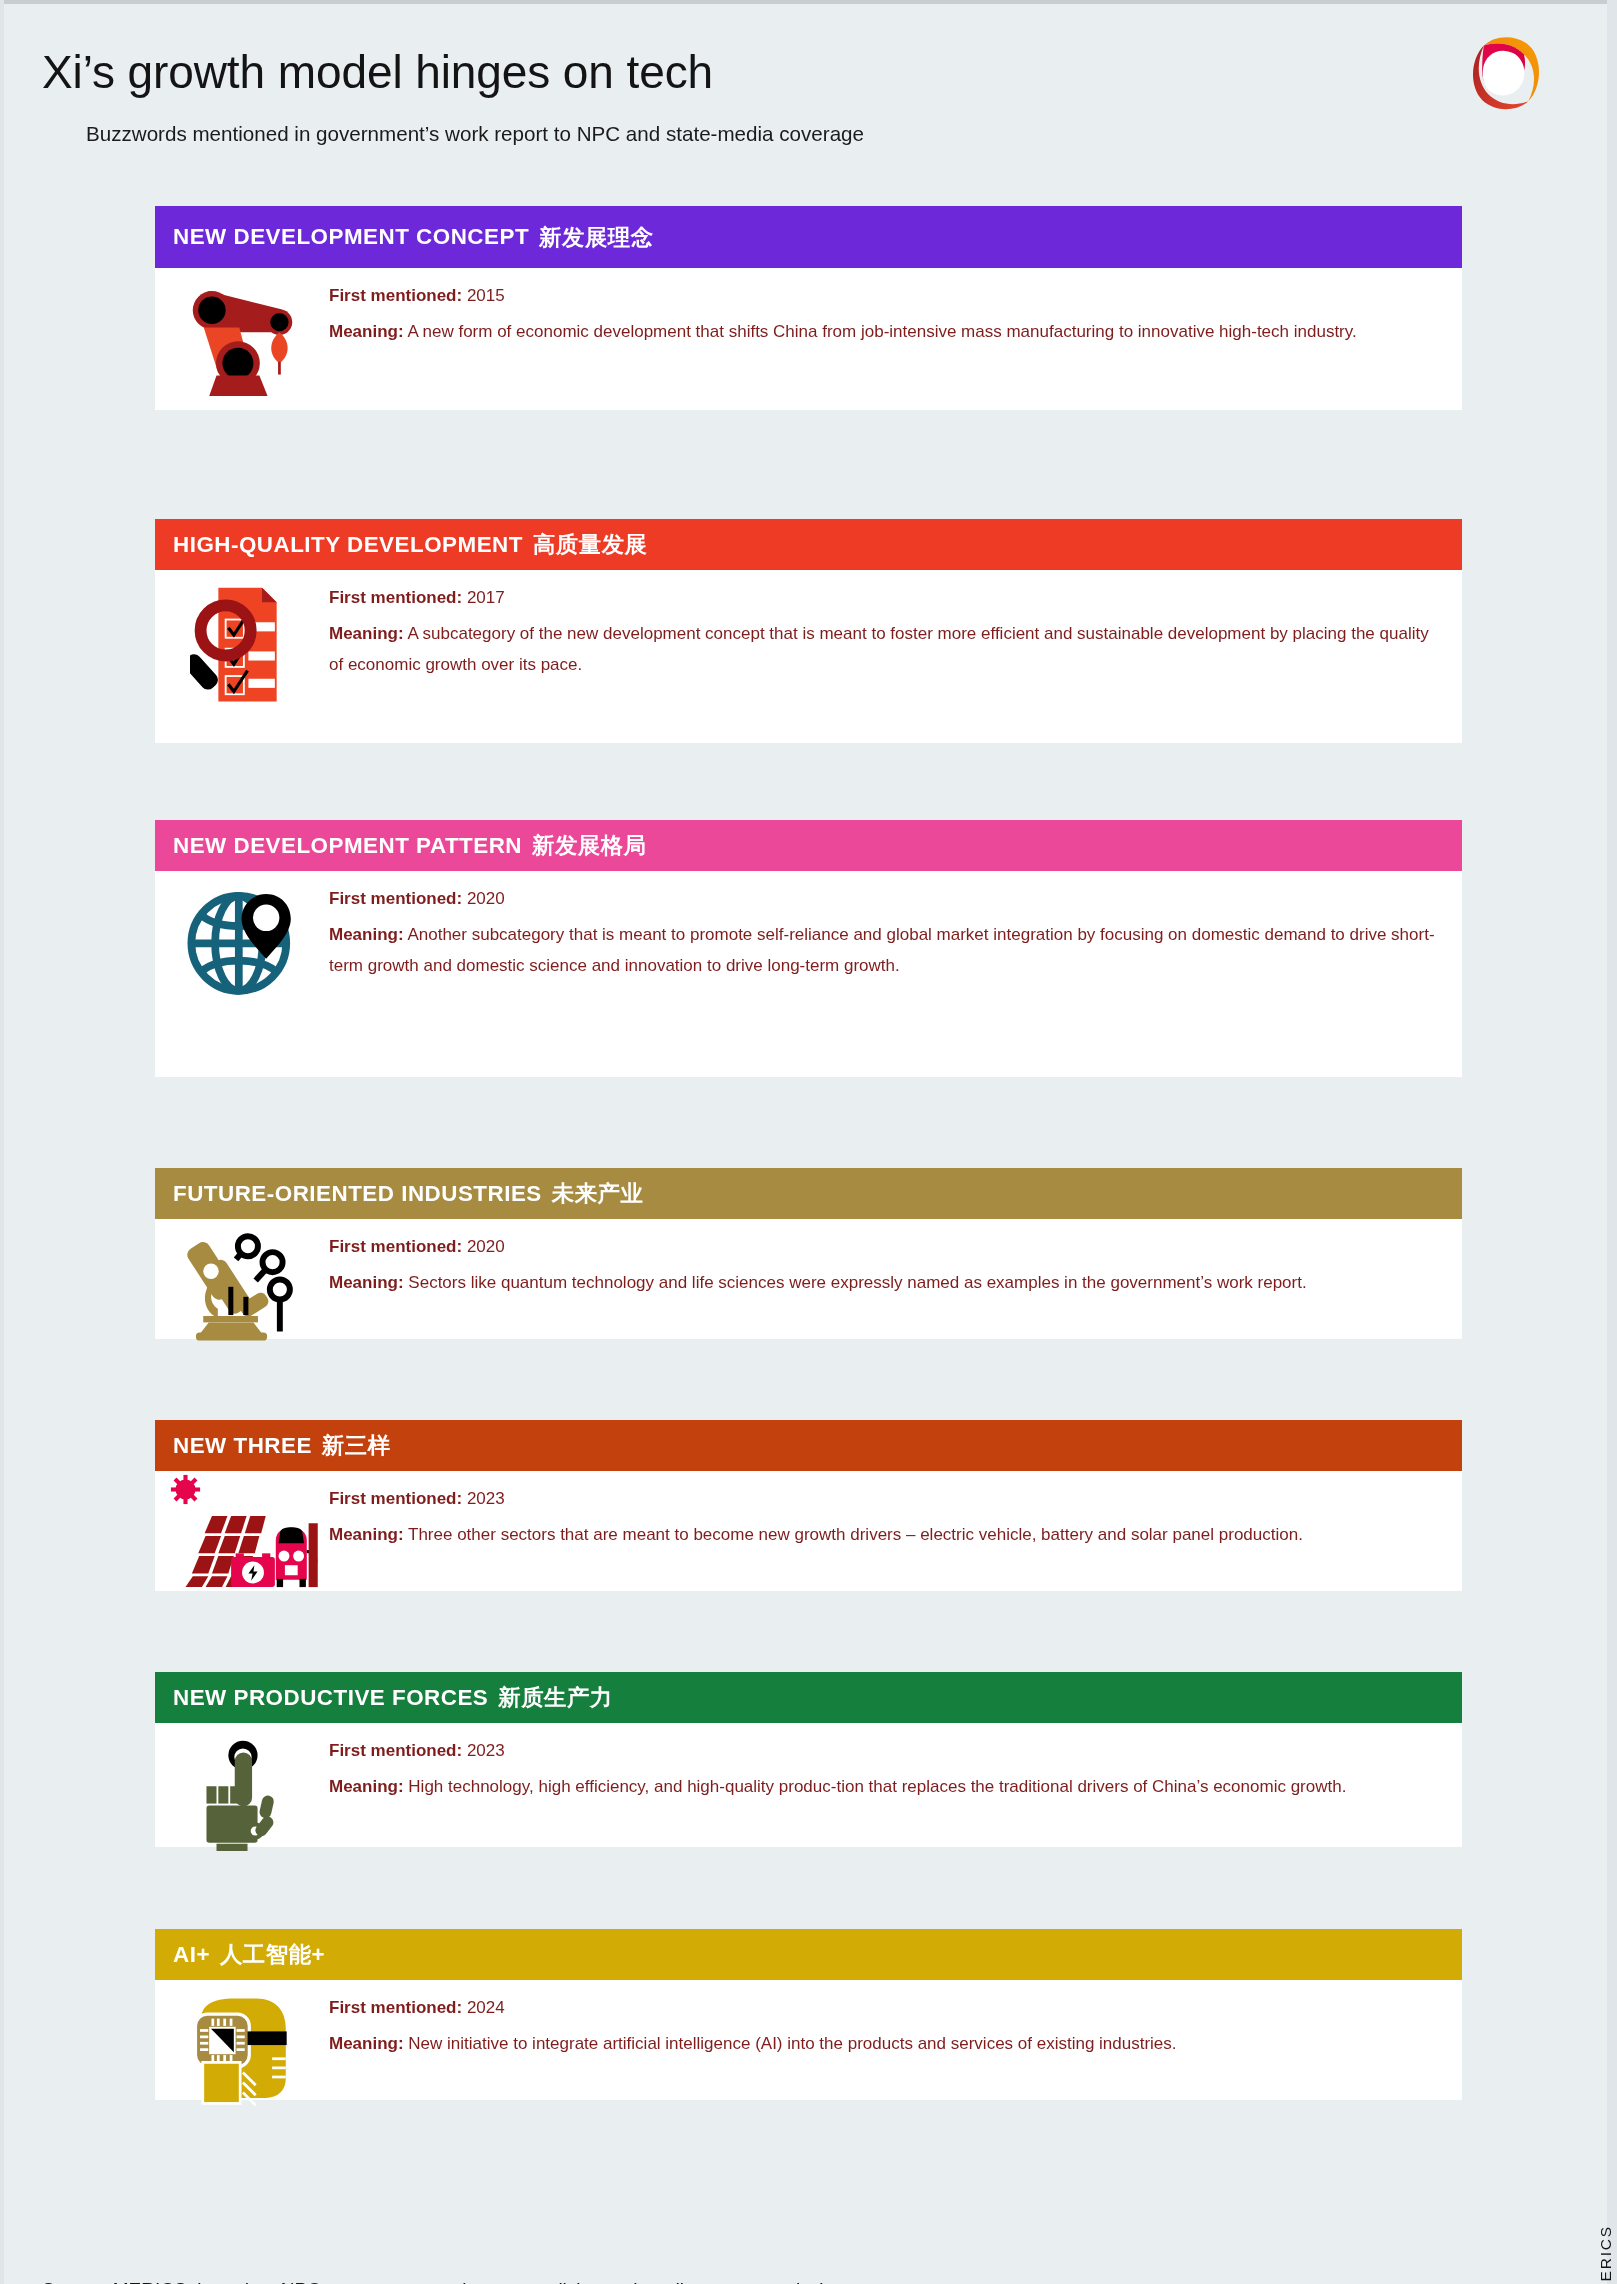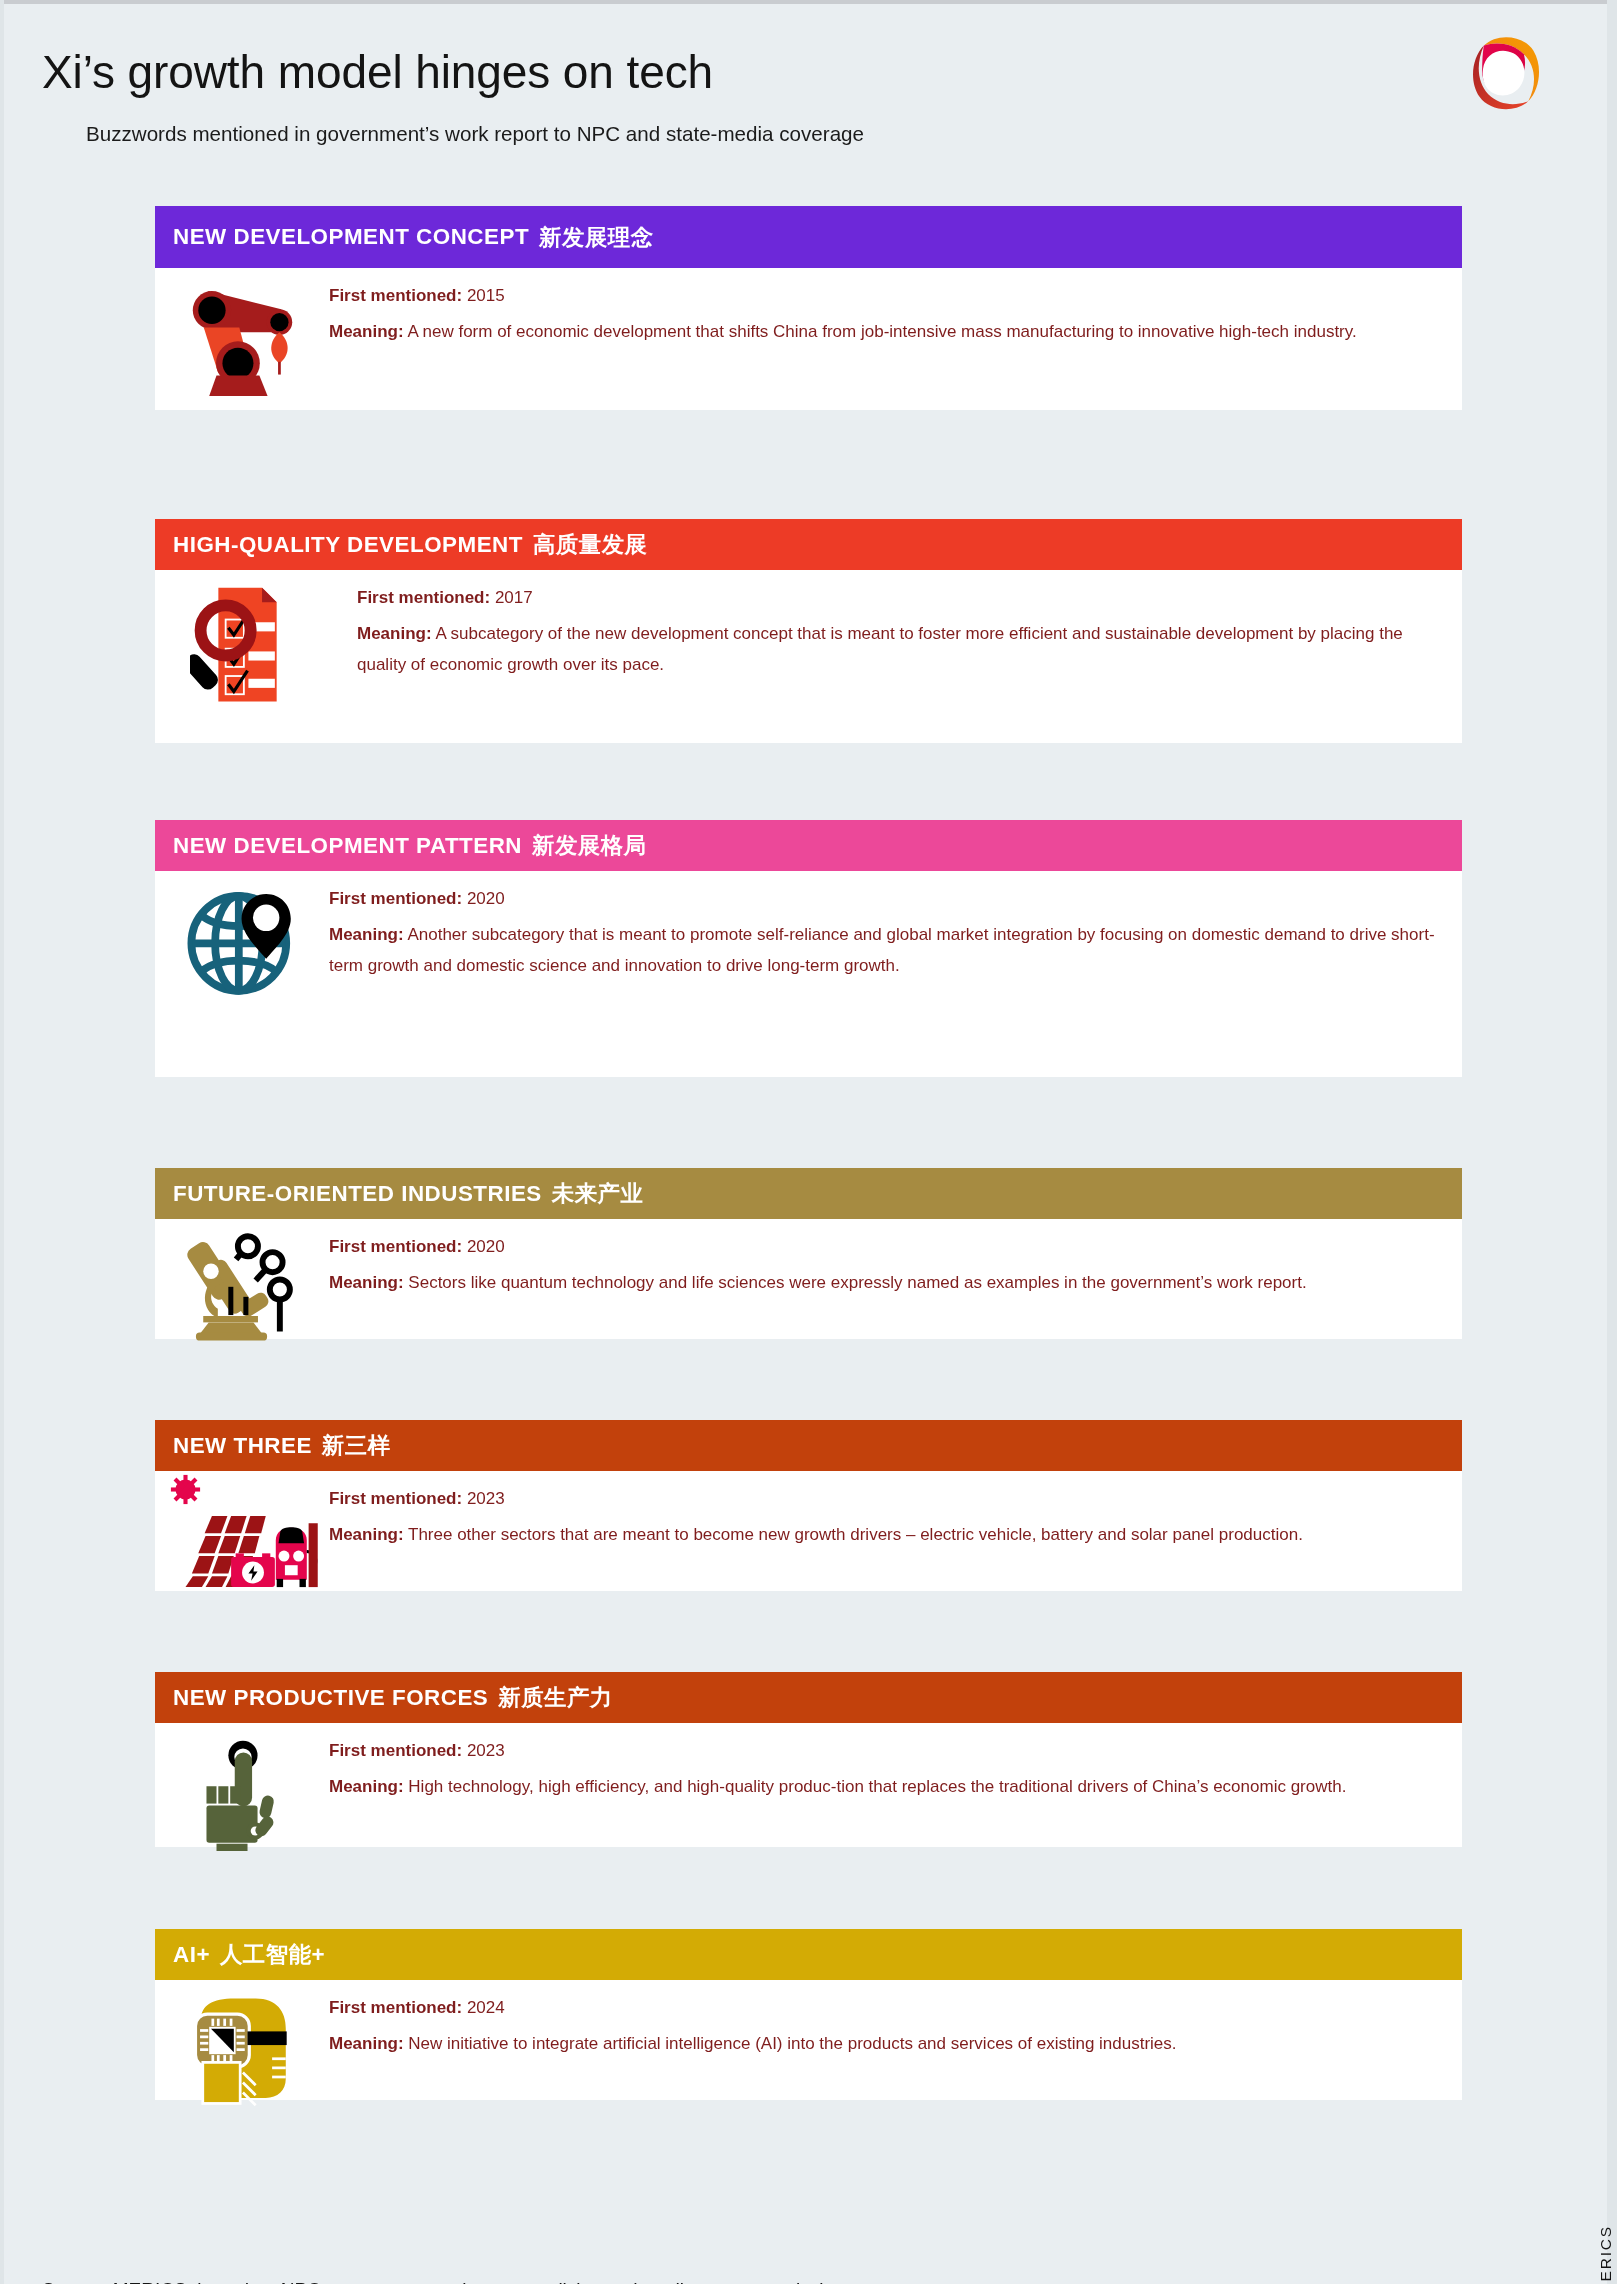--- a/index.html
+++ b/index.html
@@ -144,21 +144,21 @@
       </div>
     </div>
   </div>
 </div>
 
 <div class="block" style="top:519px;">
   <div class="bar" style="height:51px;background:#ed3b26;">
     <span>HIGH-QUALITY DEVELOPMENT</span>
     <span class="cn">高质量发展</span>
   </div>
-  <div class="body" style="height:173px;gap:28px;">
+  <div class="body" style="height:173px;">
     <div class="iconwrap">
       <svg width="105" height="123" viewBox="0 0 230 270">
         <path d="M62 8 L158 8 L190 40 L190 258 L62 258 Z" fill="#ef4423"></path>
         <path d="M158 8 L190 40 L158 40 Z" fill="#a51c1c"></path>
         <rect x="128" y="84" width="58" height="20" fill="#fff"></rect>
         <rect x="128" y="148" width="58" height="20" fill="#fff"></rect>
         <rect x="128" y="208" width="58" height="20" fill="#fff"></rect>
         <rect x="78" y="78" width="40" height="40" fill="none" stroke="#fff" stroke-width="4"></rect>
         <rect x="78" y="142" width="40" height="40" fill="none" stroke="#fff" stroke-width="4"></rect>
         <rect x="78" y="202" width="40" height="40" fill="none" stroke="#fff" stroke-width="4"></rect>
@@ -319,21 +319,21 @@
       </div>
       <div class="line meaning">
         <b>Meaning:</b>
         <span>Three other sectors that are meant to become new growth drivers – electric vehicle, battery and solar panel production.</span>
       </div>
     </div>
   </div>
 </div>
 
 <div class="block" style="top:1672px;">
-  <div class="bar" style="height:51px;background:#c2410c;">
+  <div class="bar" style="height:51px;background:#15803d;">
     <span>NEW PRODUCTIVE FORCES</span>
     <span class="cn">新质生产力</span>
   </div>
   <div class="body" style="height:124px;">
     <div class="iconwrap">
       <svg width="105" height="114" viewBox="0 0 230 250">
         <circle cx="116" cy="40" r="32" fill="#000"></circle>
         <circle cx="116" cy="44" r="19" fill="#fff"></circle>
         <rect x="98" y="34" width="38" height="118" rx="19" fill="#56633a"></rect>
         <rect x="36" y="108" width="22" height="38" fill="#56633a"></rect>

